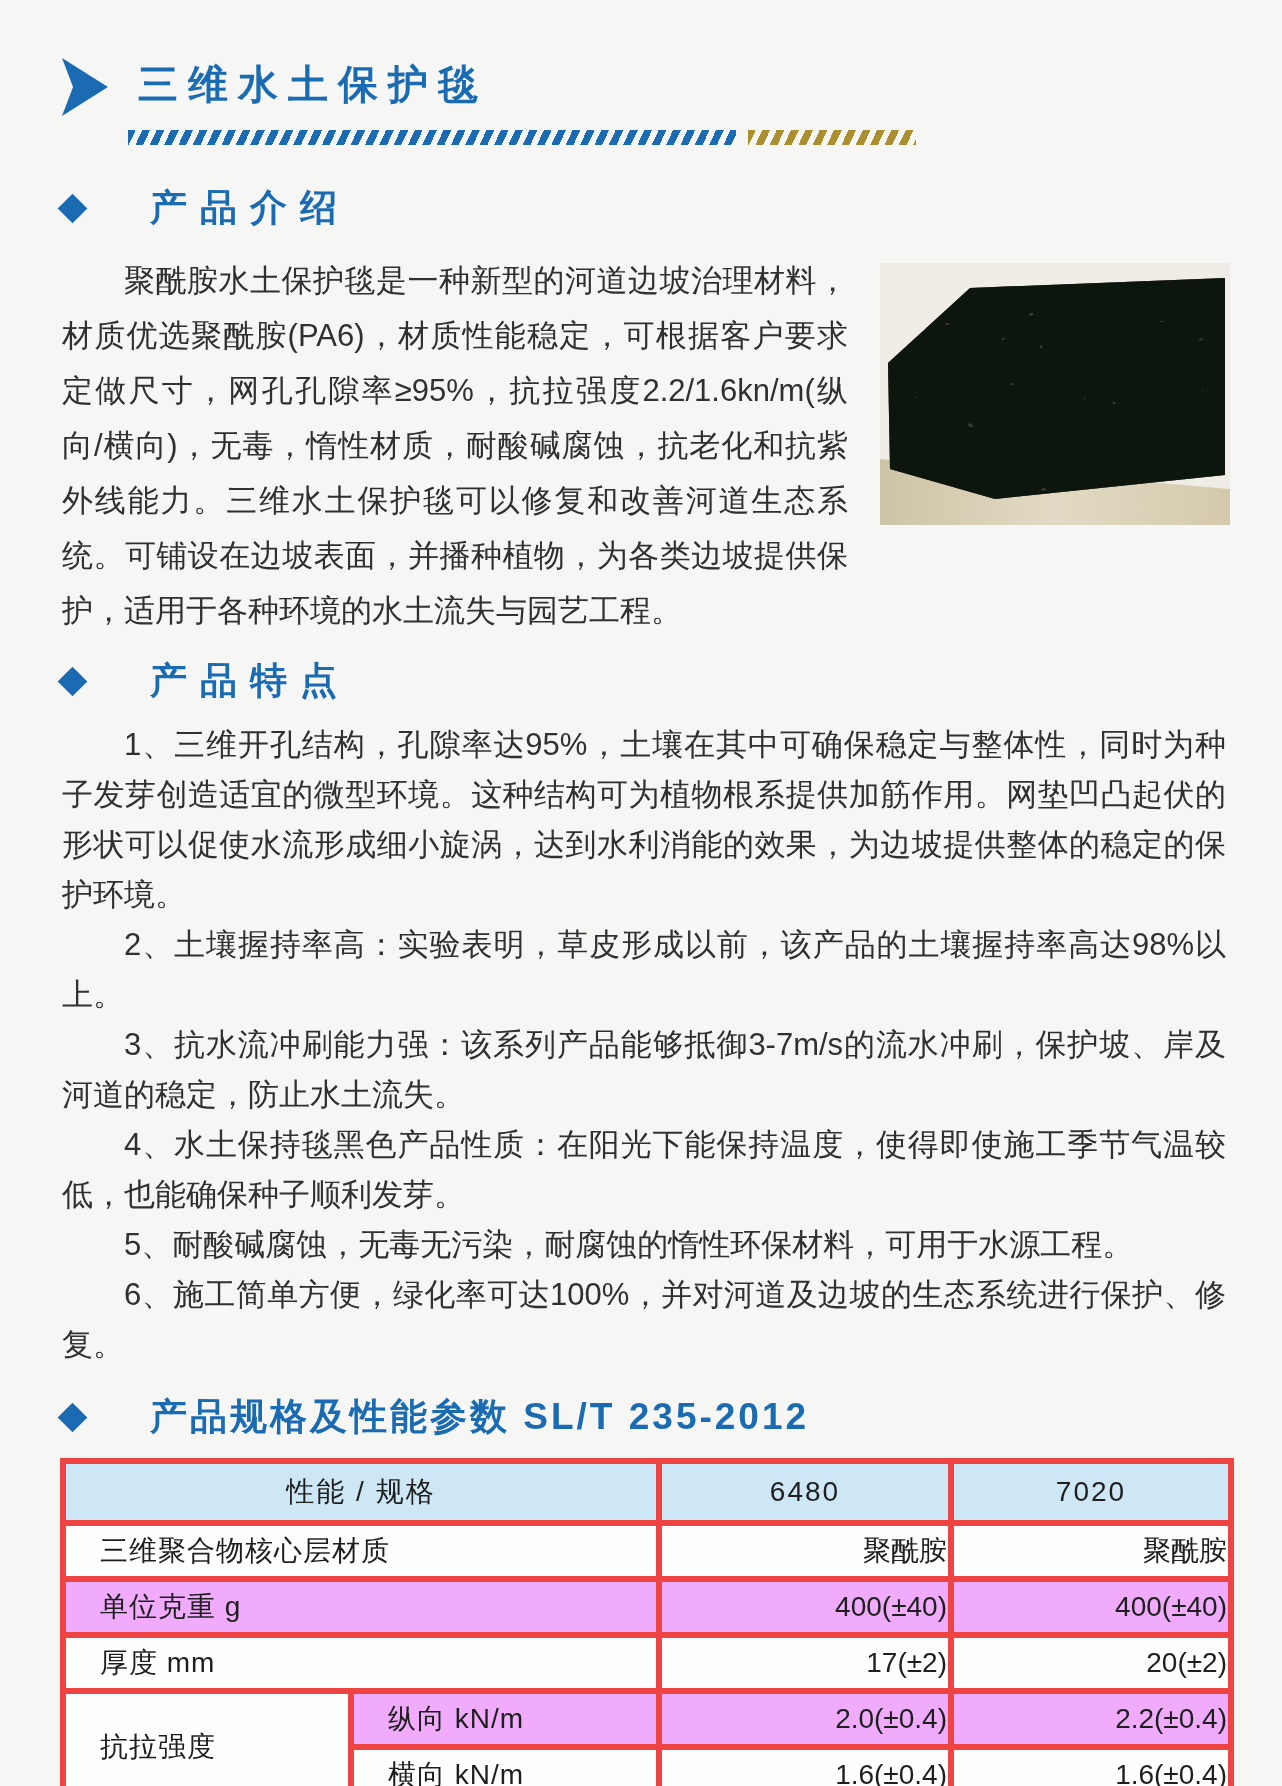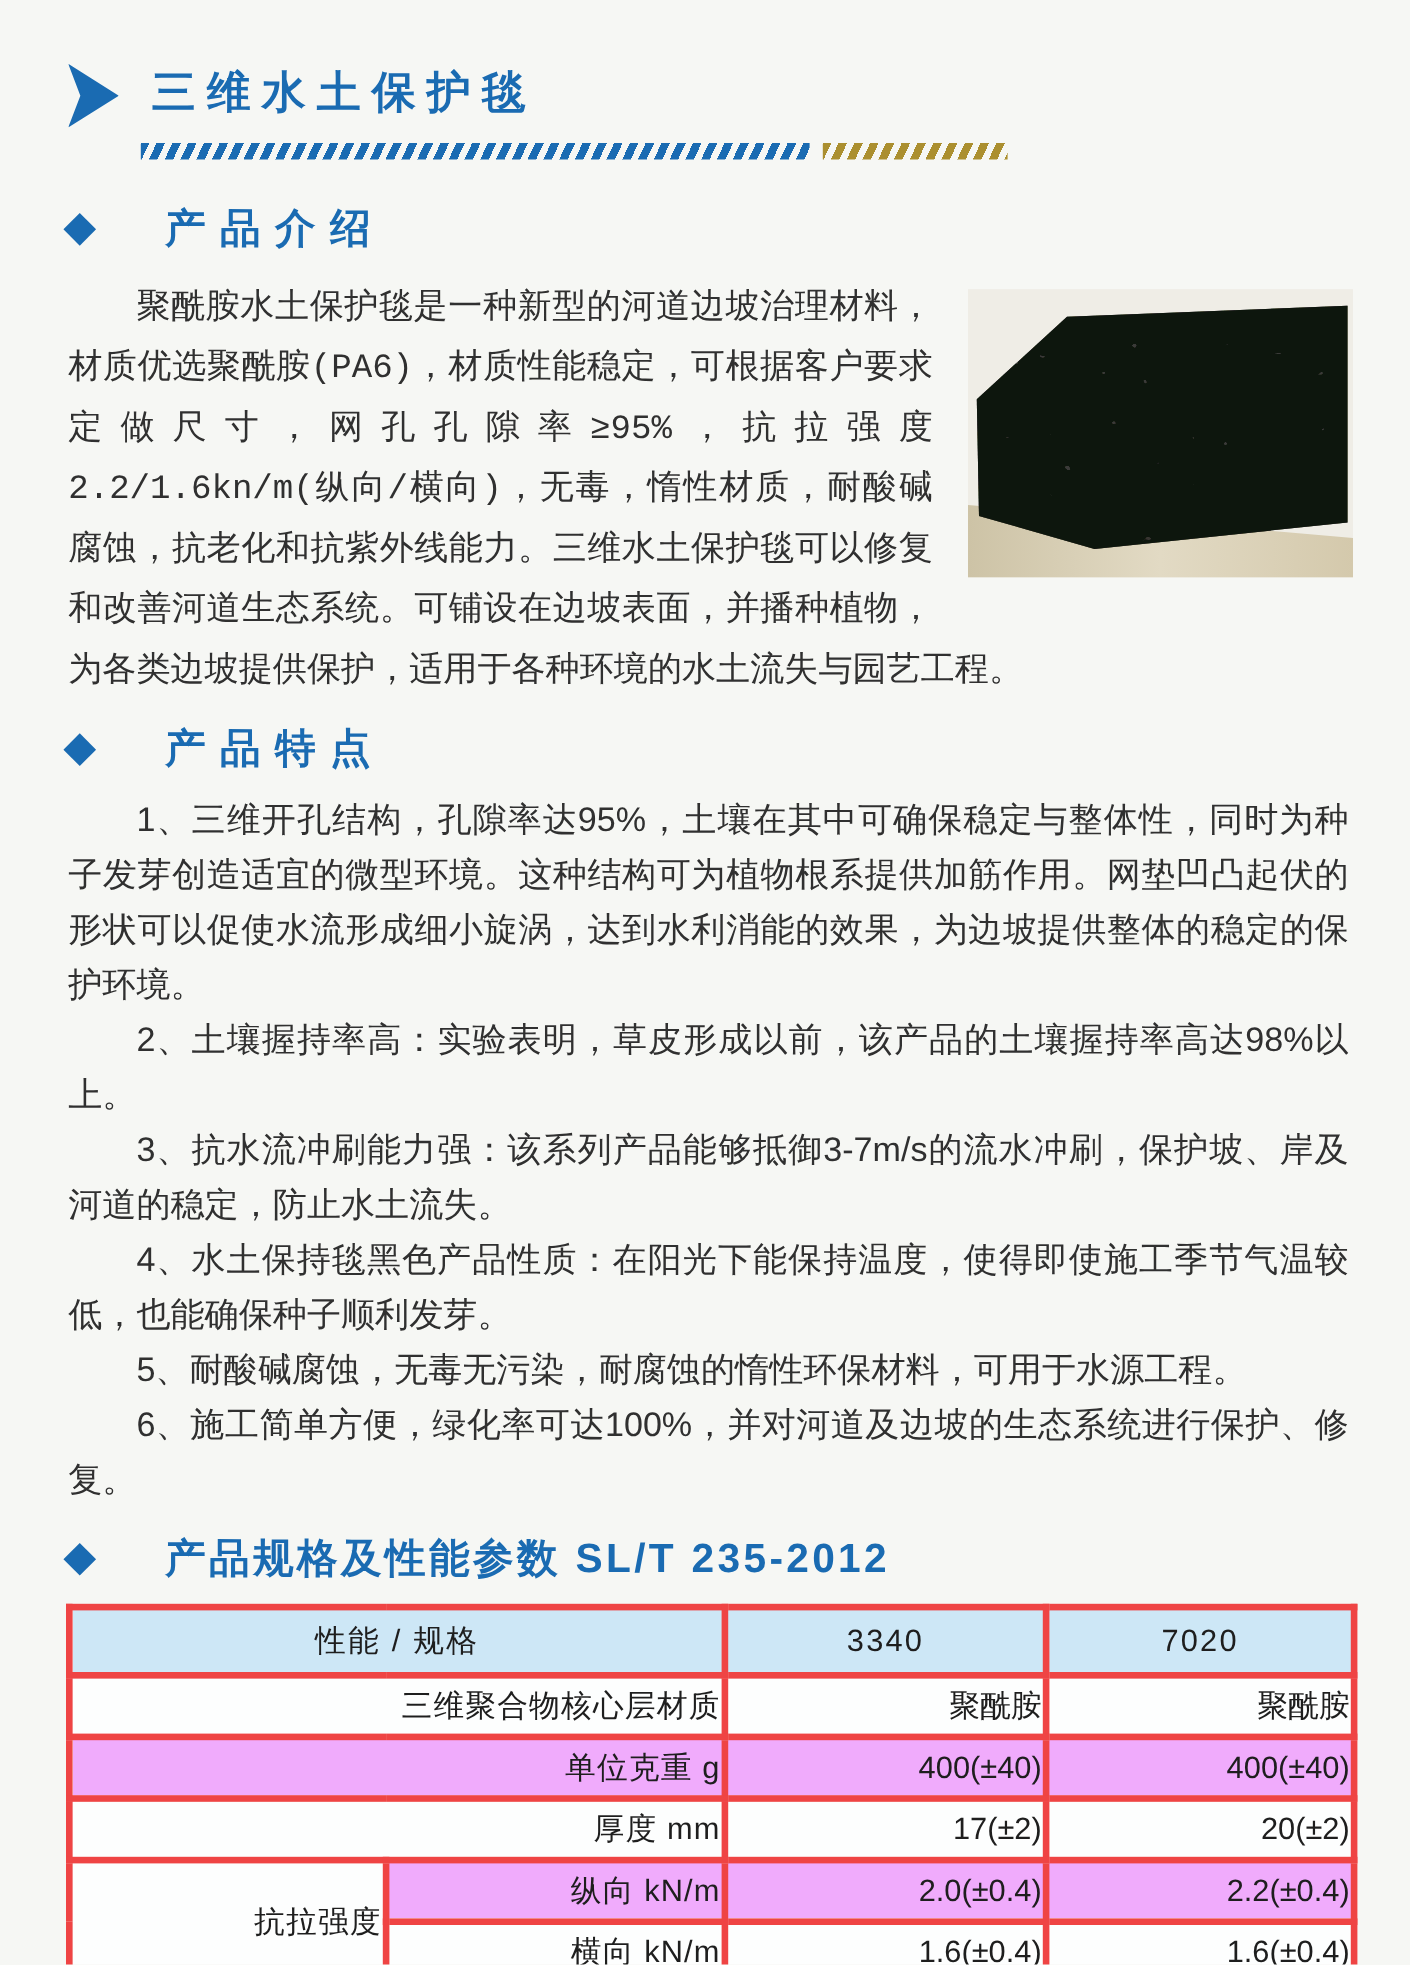--- a/index.html
+++ b/index.html
@@ -42,34 +42,34 @@
   .sec-title.tight{letter-spacing:3px;}
   .sec1{margin-top:38px;}
   .sec2{margin-top:18px;clear:both;}
   .sec3{margin-top:22px;}
   
   .intro-wrap{margin:20px 52px 0 62px;overflow:hidden;}
   .photo{
     float:right;width:350px;height:262px;margin:10px 0 6px 32px;
     background:#efede6;
   }
-  .body-text{font-size:31px;line-height:55px;text-indent:2em;margin:0;text-align:justify;color:#303030;font-family:Liberation Mono, monospace;}
+  .body-text{font-size:31px;line-height:55px;text-indent:2em;margin:0;text-align:justify;color:#303030;}
   
   .features{margin:14px 56px 0 62px;}
   .features p{font-size:31px;line-height:50px;text-indent:2em;margin:0;text-align:justify;color:#303030;}
   
   table.spec{
     border-collapse:collapse;margin:16px 0 0 60px;width:1168px;
     table-layout:fixed;border:3px solid #232323;
   }
   table.spec td{
     border:6px solid #ef4444;height:48px;font-size:28px;color:#1e1e1e;
     overflow:hidden;white-space:nowrap;
   }
-  td.lab{text-align:right;padding-left:34px;letter-spacing:1px;margin-top:32px;}
+  td.lab{text-align:left;padding-left:34px;letter-spacing:1px;margin-top:32px;}
   td.val{text-align:right;}
   tr.blue td{background:#f0abfc;}
   tr.white td{background:#fdfefe;}
   td.span-white{background:#fdfefe !important;}
   tr.head td{height:54px;background:#cde7f6;text-align:center;letter-spacing:2px;}
 </style>
 </head>
 <body>
 
 <div class="header">
@@ -141,21 +141,21 @@
 <table class="spec">
   <colgroup>
       <col style="width:288px">
       <col style="width:308px">
       <col style="width:292px">
       <col style="width:280px">
     </colgroup>
   <tbody>
       <tr class="head">
     <td class="val" colspan="2">性能 / 规格</td>
-    <td class="val">3340</td>
+    <td class="val">6480</td>
     <td class="val">7020</td>
   </tr>
   <tr class="white">
     <td class="lab" colspan="2">三维聚合物核心层材质</td>
     <td class="val">聚酰胺</td>
     <td class="val">聚酰胺</td>
   </tr>
   <tr class="blue">
     <td class="lab" colspan="2">单位克重 g</td>
     <td class="val">400(±40)</td>

